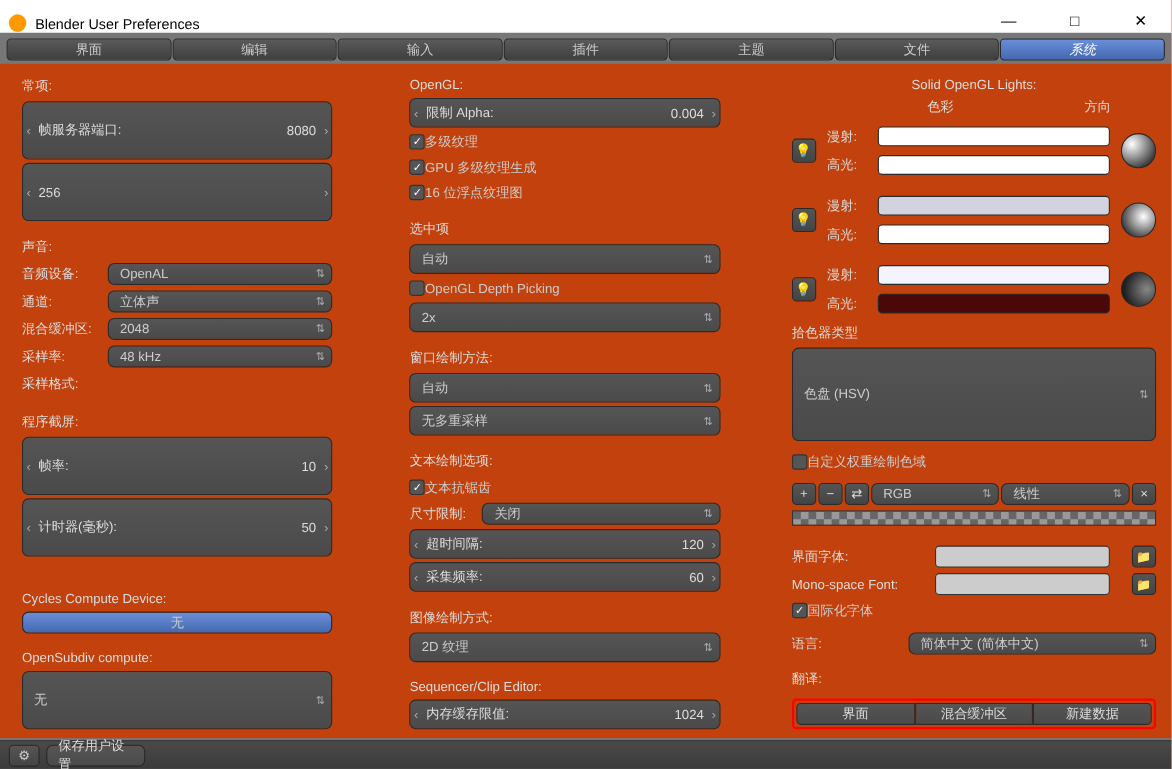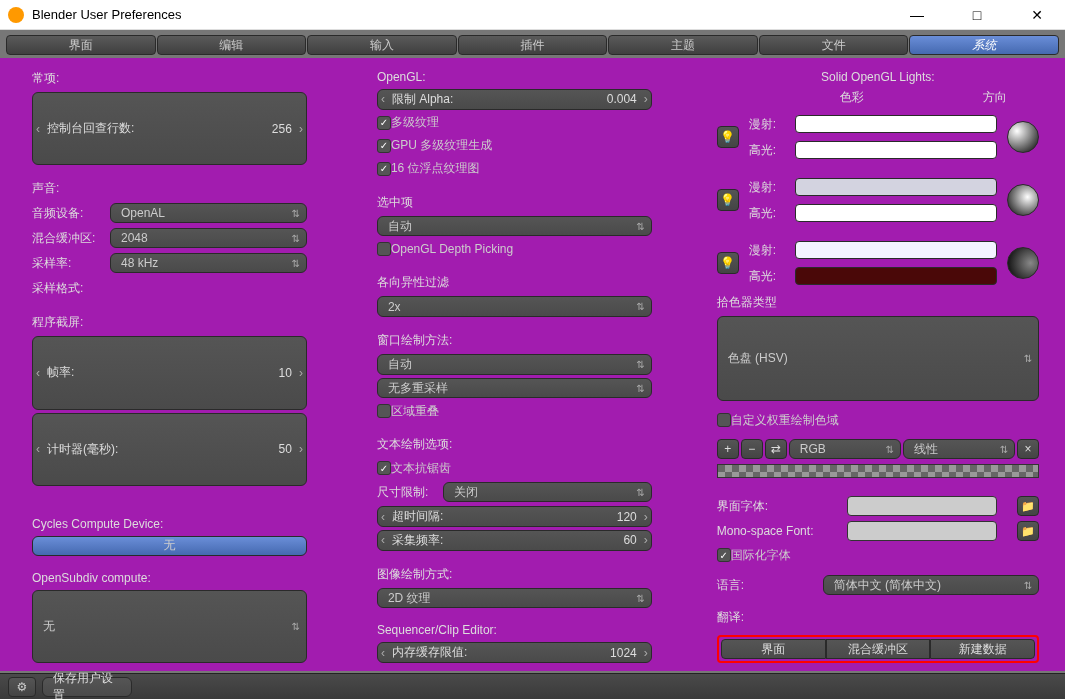--- a/index.html
+++ b/index.html
@@ -1,26 +1,26 @@
 <!DOCTYPE html>
 <html><head>
 <meta charset="utf-8">
 <style>
 * { margin:0; padding:0; box-sizing:border-box; font-family:Arial,"Microsoft YaHei",sans-serif; font-size:12px; color:#ccc; }
 body { background:#fff; width:1065px; height:699px; overflow:hidden; }
-.titlebar { height:30px; background:#fff; border-bottom:1px solid #ddd; display:flex; align-items:center; padding:12px 8px; }
+.titlebar { height:30px; background:#fff; border-bottom:1px solid #ddd; display:flex; align-items:flex-end; padding:0 8px; }
 .titlebar .icon { width:16px; height:16px; border-radius:50%; background:#f90; margin-right:8px; }
 .titlebar .title { color:#000; font-size:13px; }
 .winbtns { margin-left:auto; display:flex; gap:20px; }
 .winbtn { width:40px; height:20px; display:flex; align-items:center; justify-content:center; color:#000; font-size:14px; }
 .content { position:relative; background:#777; width:1065px; height:669px; }
 .tabs { display:flex; padding:5px 6px 0 6px; gap:1px; }
 .tab { flex:1; height:20px; background:linear-gradient(#5a5a5a,#3f3f3f); border:1px solid #2a2a2a; border-radius:4px; display:flex; align-items:center; justify-content:center; font-size:12px; color:#ccc; }
 .tab.active { background:linear-gradient(#6a8ed8,#4569b0); color:#fff;font-style:italic; }
-.panel { position:absolute; left:0; right:0; top:28px; bottom:28px; padding:8px 26px; display:flex; gap:20px; background:#a21caf; overflow:hidden; }
+.panel { position:absolute; left:0; right:0; top:28px; bottom:28px; padding:8px 14px; display:flex; gap:20px; background:#c2410c; overflow:hidden; }
 .col { display:flex; flex-direction:column; gap:3px; }
 .col1 { width:290px; margin-left:6px; }
 .col2 { width:290px; margin-left:50px; }
 .col3 { width:340px; margin-left:45px; }
 .hdr { color:#ddd; font-size:12px; padding:4px 0 2px 0; }
 .row { display:flex; align-items:center; gap:6px; height:22px; }
 .row .lbl { width:72px; color:#ddd; font-size:12px; }
 .num { flex:1; height:20px; background:linear-gradient(#555,#4a4a4a); border:1px solid #2a2a2a; border-radius:6px; display:flex; align-items:center; padding:0 14px; position:relative; }
 .num .nl { flex:1; color:#ddd; }
 .num .nv { color:#ddd; }
@@ -80,29 +80,38 @@
     <div class="tab">主题</div>
     <div class="tab">文件</div>
     <div class="tab active">系统</div>
   </div>
 
   <div class="panel">
 
     <div class="col col1">
       <div class="hdr">常项:</div>
       <div class="num">
-          <span class="nl">控制台回查行数:</span>
+          <span class="nl">帧服务器端口:</span>
+          <span class="nv">8080</span>
+        </div>
+      <div class="num">
           <span class="nv">256</span>
         </div>
 
       <div class="hdr" style="margin-top:8px">声音:</div>
       <div class="row">
           <span class="lbl">音频设备:</span>
           <div class="sel">
             <span>OpenAL</span>
+          </div>
+        </div>
+      <div class="row">
+          <span class="lbl">通道:</span>
+          <div class="sel">
+            <span>立体声</span>
           </div>
         </div>
       <div class="row">
           <span class="lbl">混合缓冲区:</span>
           <div class="sel">
             <span>2048</span>
           </div>
         </div>
       <div class="row">
           <span class="lbl">采样率:</span>
@@ -156,35 +165,30 @@
 
       <div class="hdr" style="margin-top:8px">选中项</div>
       <div class="sel">
           <span>自动</span>
         </div>
       <div class="chk">
           <div class="cb"></div>
           <span>OpenGL Depth Picking</span>
         </div>
 
-      <div class="hdr" style="margin-top:8px">各向异性过滤</div>
       <div class="sel">
           <span>2x</span>
         </div>
 
       <div class="hdr" style="margin-top:8px">窗口绘制方法:</div>
       <div class="sel">
           <span>自动</span>
         </div>
       <div class="sel">
           <span>无多重采样</span>
-        </div>
-      <div class="chk">
-          <div class="cb"></div>
-          <span>区域重叠</span>
         </div>
 
       <div class="hdr" style="margin-top:8px">文本绘制选项:</div>
       <div class="chk">
           <div class="cb on"></div>
           <span>文本抗锯齿</span>
         </div>
 
       <div class="row">
           <span class="lbl" style="width:60px">尺寸限制:</span>

